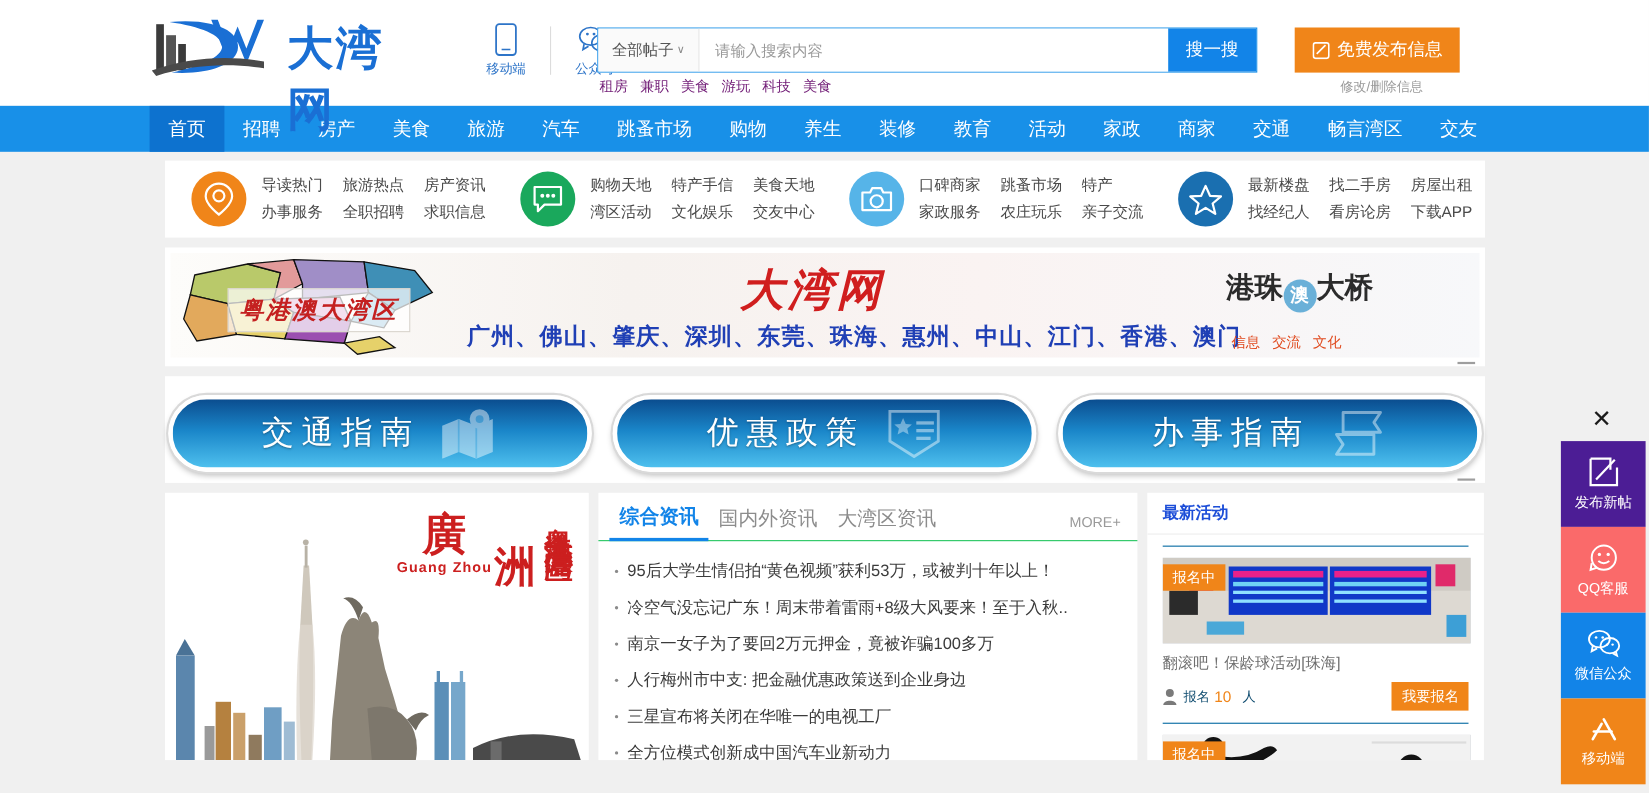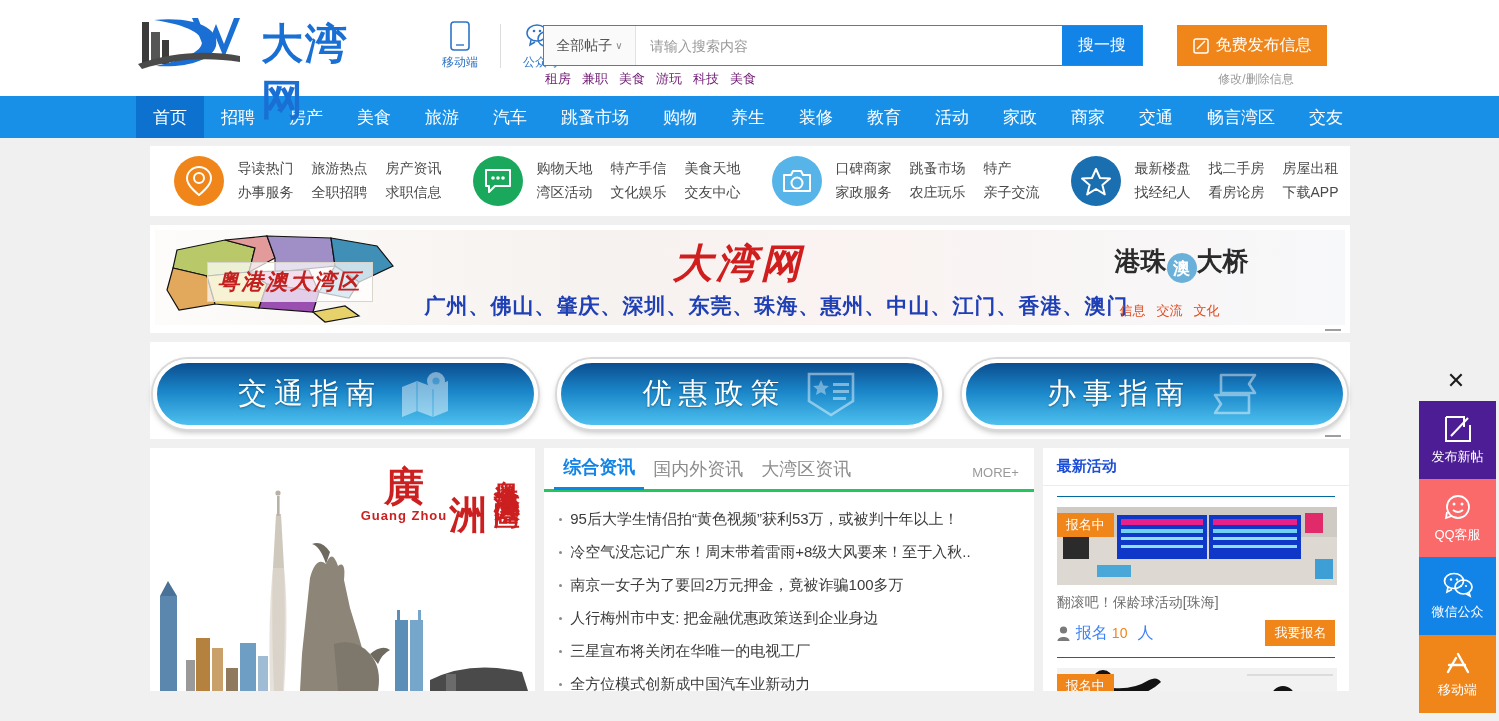--- a/index.html
+++ b/index.html
@@ -106,21 +106,21 @@
   .gz-cn { font-family: "DejaVu Serif", serif; font-size: 40px; color: #cc1f1f;
     font-weight: bold; line-height: 1; }
   .gz-py { font-size: 13px; color: #cc1f1f; font-weight: bold; letter-spacing: 1px; margin-top: 2px; }
   .gz-zhou { position: absolute; right: 48px; top: 42px; font-family: "DejaVu Serif", serif;
     font-size: 38px; color: #cc1f1f; font-weight: bold; }
   .gz-vert { position: absolute; right: 10px; top: 12px; writing-mode: vertical-rl;
     font-family: "DejaVu Serif", serif; font-size: 26px; color: #cc1f1f; font-weight: bold;
     letter-spacing: 5px; }
 
   .col-mid { width: 495px; background: #fff; height: 243px; position: relative; }
-  .tabs { display: flex; align-items: flex-end; height: 44px; border-bottom: 3px solid #22c55e;
+  .tabs { display: flex; align-items: flex-end; height: 44px; border-bottom: 1px solid #22c55e;
     padding: 0 10px; position: relative; }
   .tab { padding: 0 9px 8px 9px; font-size: 18px; color: #8c8c8c; cursor: pointer; }
   .tab.active { color: #1284e8; font-weight: bold; border-bottom: 3px solid #1284e8;
     margin-bottom: -1px; }
   .more { position: absolute; right: 15px; bottom: 9px; font-size: 13px; color: #9a9a9a;
     cursor: pointer; }
   .news { padding: 11px 14px 0 14px; }
   .news li { list-style: none; font-size: 15px; color: #3b3b3b; padding: 7px 0 7px 12px;
     position: relative; white-space: nowrap; overflow: hidden; text-overflow: ellipsis;
     cursor: pointer; }
@@ -131,21 +131,21 @@
   .panel-hd { height: 38px; display: flex; align-items: center; padding: 0 14px;
     border-bottom: 1px solid #ededed; font-size: 15px; font-weight: bold; color: #1d4ed8; }
   .act { padding: 10px 14px 0 14px; }
   .act-item { border-top: 1px solid #0369a1; padding-top: 10px; }
   .act-thumb { position: relative; width: 280px; height: 78px; overflow: hidden;
     background: #cfd3d6; cursor: pointer; }
   .badge { position: absolute; left: 0; top: 6px; background: #f08519; color: #fff;
     font-size: 13px; padding: 3px 9px; z-index: 3; }
   .act-title { font-size: 14px; color: #6e6e6e; margin-top: 9px; cursor: pointer; }
   .act-meta { display: flex; align-items: center; margin-top: 8px; }
-  .act-meta .who { font-size: 16px; color: #3b82f6; margin-left: 6px; }
+  .act-meta .who { font-size: 12px; color: #0c4a6e; margin-left: 6px; }
   .act-meta .num { font-size: 14px; color: #f08519; margin: 0 4px; }
   .join-btn { margin-left: auto; background: #f08519; color: #fff; font-size: 13px;
     padding: 4px 9px; cursor: pointer; }
 
   
   .sidebar { position: absolute; right: 0; top: 370px; width: 86px; }
   .sb-close { width: 100%; text-align: center; font-size: 22px; color: #1a1a1a;
     cursor: pointer; line-height: 1; margin-bottom: 9px; }
   .sb-item { width: 77px; height: 78px; margin-left: 6px; display: flex; flex-direction: column;
     align-items: center; justify-content: center; color: #fff; cursor: pointer; }

